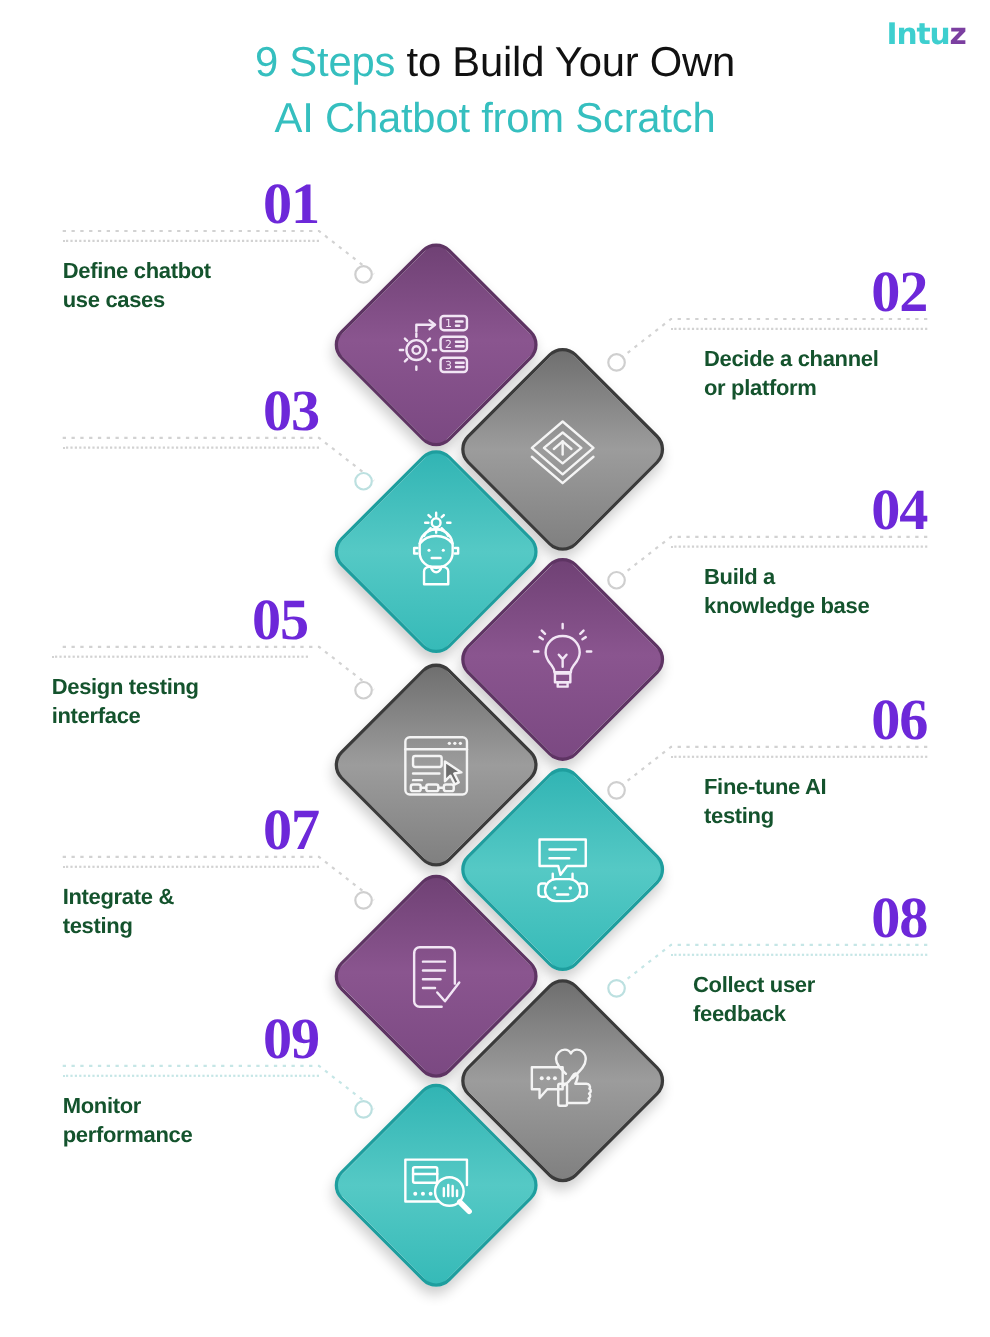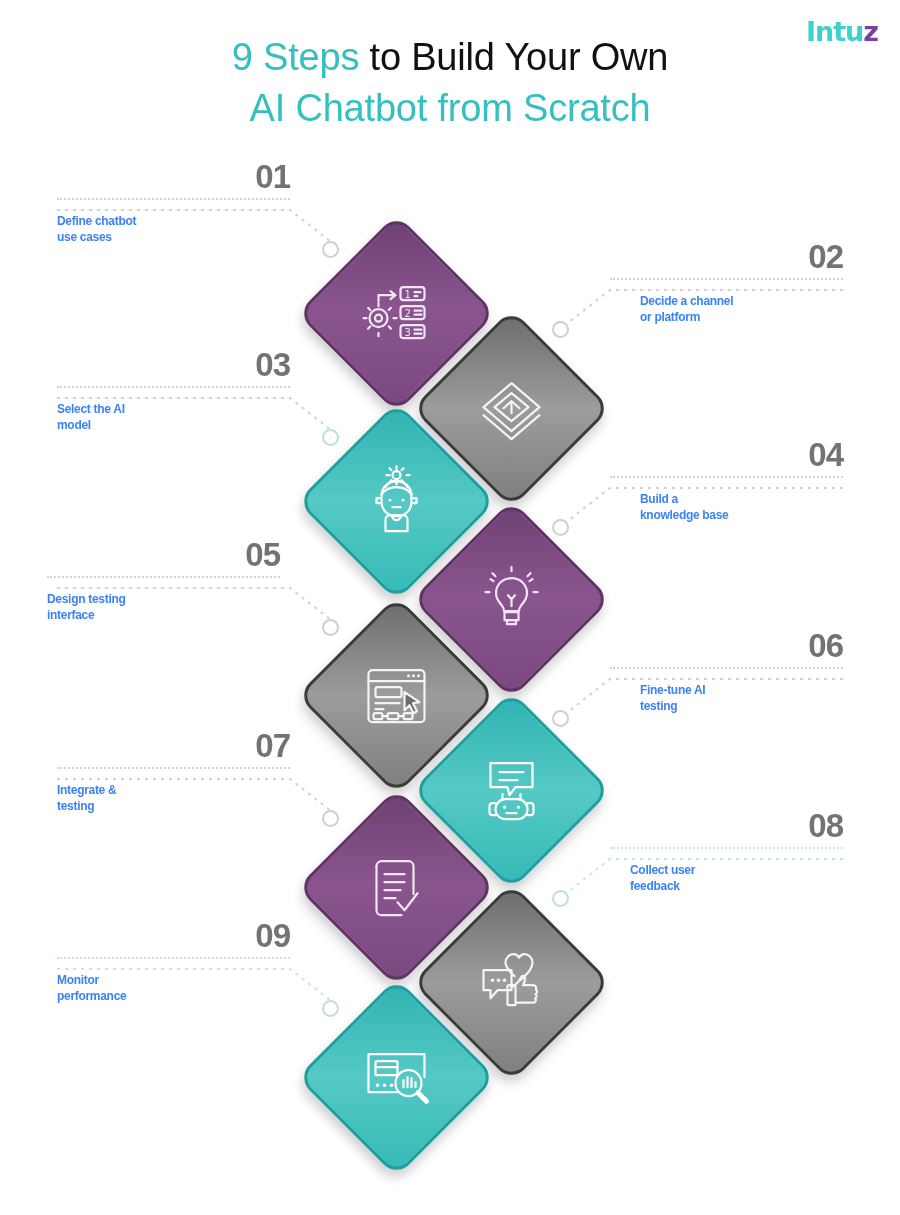--- a/index.html
+++ b/index.html
@@ -85,31 +85,31 @@
     background: linear-gradient(135deg, #6C6C6C 0%, #9C9C9C 50%, #7E7E7E 100%);
     border: 3px solid #3B3B3B;
   }
 
   
   .step {
     position: absolute;
     width: 300px;
   }
   .step-num {
-    font-size: 33px;
+    font-size: 53px;
     font-weight: 700;
-    color: #737373;
+    color: #6d28d9;
     line-height: 1;
     letter-spacing: -1px;
-    font-family: Liberation Sans, sans-serif;
+    font-family: Liberation Serif, serif;
   }
   .step-label {
-    font-size: 12px;
+    font-size: 20px;
     font-weight: 700;
-    color: #3b82f6;
+    color: #14532d;
     line-height: 1.32;
     letter-spacing: -0.3px;
     margin-top: 14px;
     white-space: pre-line;
   }
   .step-rule {
     height: 0;
     border-top: 2px dotted #D2D2D2;
     margin-top: 5px;
   }
@@ -328,22 +328,20 @@
 <div class="step right" style="left:610px; top:240px; width:233px;">
   <div class="step-num">02</div>
   <div class="step-rule"></div>
   <div class="step-label" style="margin-left:30px;">Decide a channel
 or platform</div>
 </div>
 
 <div class="step left" style="left:57px; top:348px; width:233px;">
   <div class="step-num">03</div>
   <div class="step-rule"></div>
-  <div class="step-label">Select the AI
-model</div>
 </div>
 
 <div class="step right" style="left:610px; top:438px; width:233px;">
   <div class="step-num">04</div>
   <div class="step-rule"></div>
   <div class="step-label" style="margin-left:30px;">Build a
 knowledge base</div>
 </div>
 
 <div class="step left" style="left:47px; top:538px; width:233px;">

